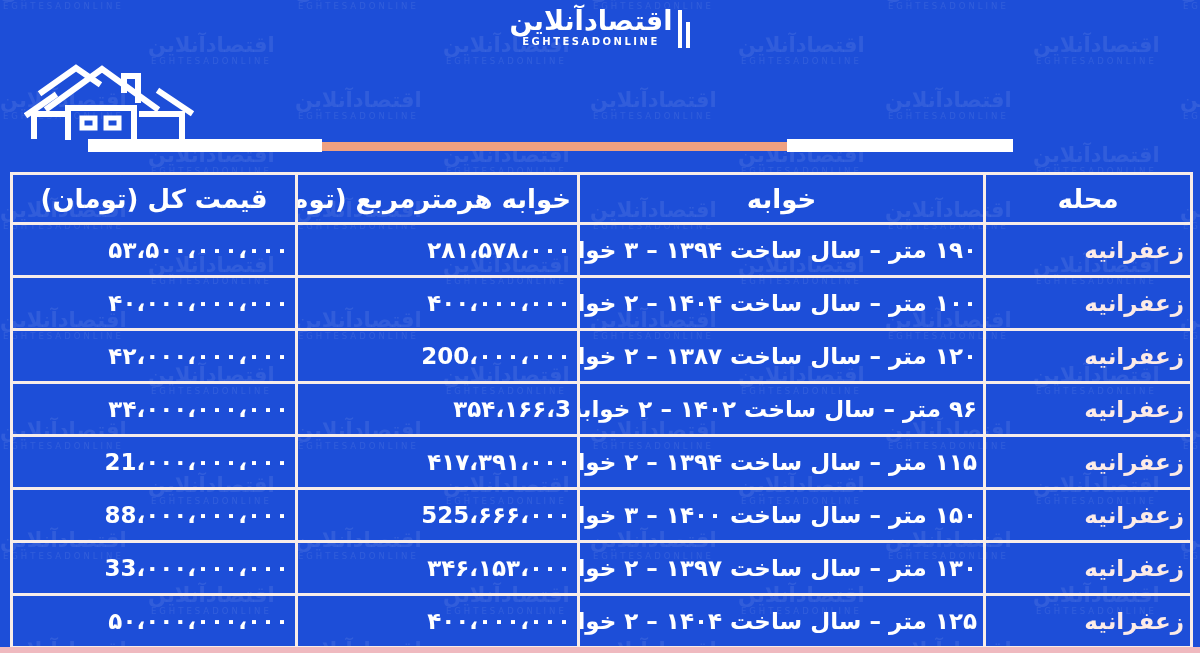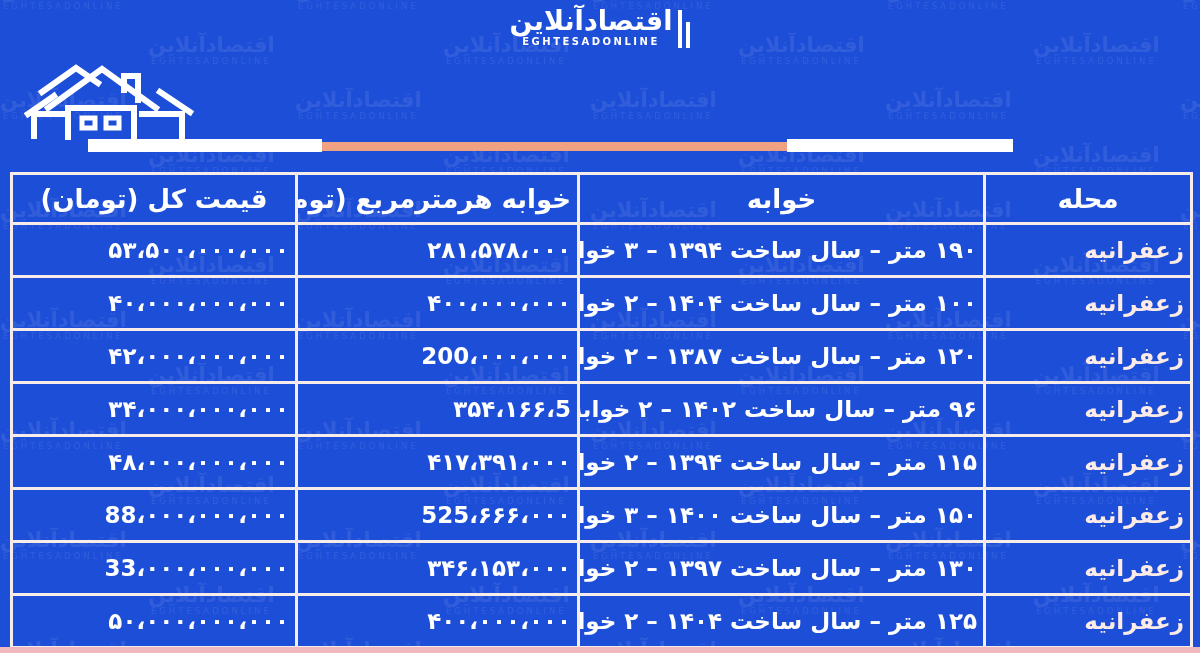--- a/index.html
+++ b/index.html
@@ -373,28 +373,28 @@
         </tr>
         <tr>
           <td class="neigh">زعفرانیه</td>
           <td>۱۲۰ متر – سال ساخت ۱۳۸۷ – ۲ خوابه</td>
           <td>200،۰۰۰،۰۰۰</td>
           <td>۴۲،۰۰۰،۰۰۰،۰۰۰</td>
         </tr>
         <tr>
           <td class="neigh">زعفرانیه</td>
           <td>۹۶ متر – سال ساخت ۱۴۰۲ – ۲ خوابه</td>
-          <td>۳۵۴،۱۶۶،5</td>
+          <td>۳۵۴،۱۶۶،3</td>
           <td>۳۴،۰۰۰،۰۰۰،۰۰۰</td>
         </tr>
         <tr>
           <td class="neigh">زعفرانیه</td>
           <td>۱۱۵ متر – سال ساخت ۱۳۹۴ – ۲ خوابه</td>
           <td>۴۱۷،۳۹۱،۰۰۰</td>
-          <td>۴۸،۰۰۰،۰۰۰،۰۰۰</td>
+          <td>21،۰۰۰،۰۰۰،۰۰۰</td>
         </tr>
         <tr>
           <td class="neigh">زعفرانیه</td>
           <td>۱۵۰ متر – سال ساخت ۱۴۰۰ – ۳ خواب</td>
           <td>525،۶۶۶،۰۰۰</td>
           <td>88،۰۰۰،۰۰۰،۰۰۰</td>
         </tr>
         <tr>
           <td class="neigh">زعفرانیه</td>
           <td>۱۳۰ متر – سال ساخت ۱۳۹۷ – ۲ خوابه</td>

